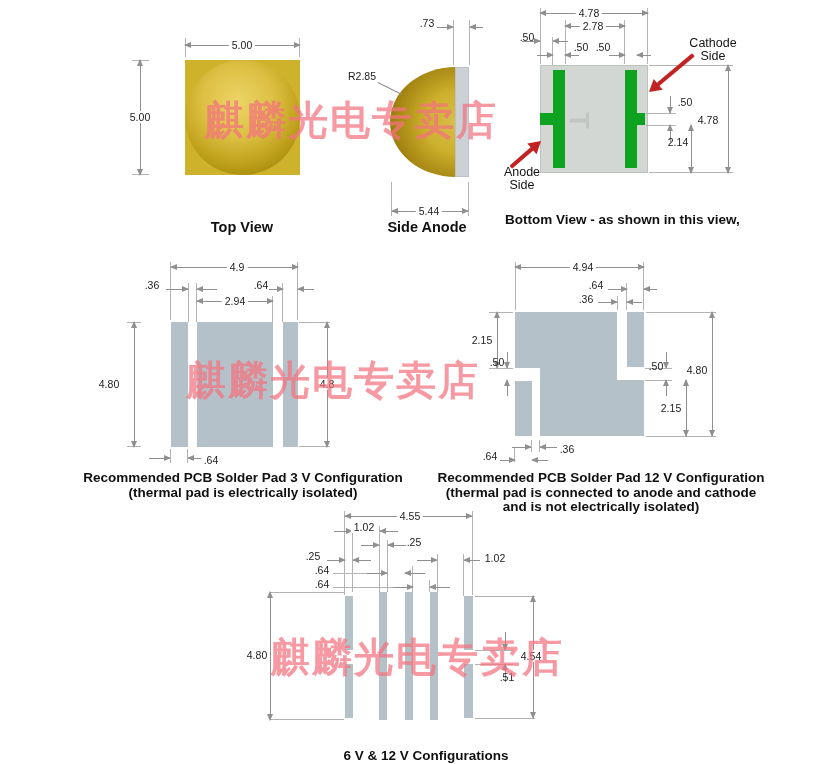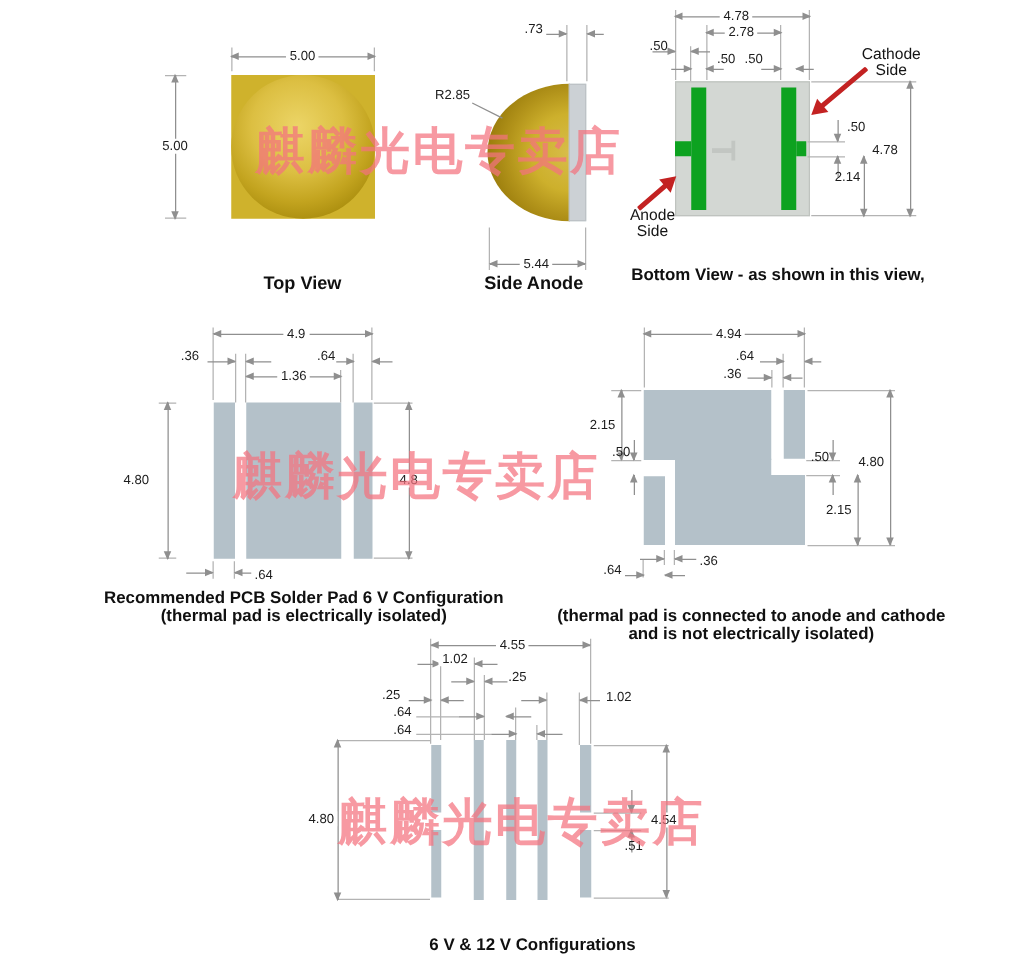--- a/index.html
+++ b/index.html
@@ -159,35 +159,35 @@
   <div class="brkt-r" style="left:166px;top:289px;width:22px"></div>
   <div class="brkt-l" style="left:197px;top:289px;width:20px"></div>
   <div class="xv" style="left:188px;top:283px;height:39px"></div>
   <div class="xv" style="left:196px;top:283px;height:39px"></div>
   <span class="dlabel" style="left:261px;top:285px">.64</span>
   <div class="brkt-r" style="left:269px;top:289px;width:14px"></div>
   <div class="brkt-l" style="left:298px;top:289px;width:16px"></div>
   <div class="xv" style="left:282px;top:283px;height:39px"></div>
   <div class="xv" style="left:272px;top:296px;height:26px"></div>
   <div class="dim-h" style="left:197px;top:301px;width:76px"></div>
-  <span class="dlabel bg" style="left:235px;top:301px">1.36</span>
+  <span class="dlabel bg" style="left:235px;top:301px">2.94</span>
   <div class="xh" style="left:127px;top:322px;width:14px"></div>
   <div class="xh" style="left:127px;top:446px;width:14px"></div>
   <div class="dim-v" style="left:134px;top:322px;height:125px"></div>
   <span class="dlabel" style="left:109px;top:384px">4.80</span>
   <div class="xh" style="left:299px;top:322px;width:31px"></div>
   <div class="xh" style="left:299px;top:446px;width:31px"></div>
   <div class="dim-v" style="left:327px;top:322px;height:125px"></div>
   <span class="dlabel bg" style="left:327px;top:384px">4.8</span>
   <div class="xv" style="left:170px;top:449px;height:14px"></div>
   <div class="xv" style="left:187px;top:449px;height:14px"></div>
   <div class="brkt-r" style="left:149px;top:458px;width:21px"></div>
   <div class="brkt-l" style="left:188px;top:458px;width:13px"></div>
   <span class="dlabel" style="left:211px;top:460px">.64</span>
-  <span class="cap" style="left:243px;top:470px">Recommended PCB Solder Pad 6 V Configuration</span>
+  <span class="cap" style="left:243px;top:470px">Recommended PCB Solder Pad 3 V Configuration</span>
   <span class="cap" style="left:243px;top:485px">(thermal pad is electrically isolated)</span>
 
   <div class="pad" style="left:515px;top:312px;width:102px;height:56px"></div>
   <div class="pad" style="left:540px;top:367px;width:77px;height:14px"></div>
   <div class="pad" style="left:540px;top:380px;width:104px;height:56px"></div>
   <div class="pad" style="left:627px;top:312px;width:17px;height:55px"></div>
   <div class="pad" style="left:515px;top:381px;width:17px;height:55px"></div>
   <div class="xv" style="left:515px;top:262px;height:48px"></div>
   <div class="xv" style="left:643px;top:262px;height:48px"></div>
   <div class="dim-h" style="left:515px;top:267px;width:129px"></div>
@@ -220,20 +220,21 @@
   <span class="dlabel" style="left:671px;top:408px">2.15</span>
   <div class="xv" style="left:531px;top:440px;height:12px"></div>
   <div class="xv" style="left:539px;top:440px;height:12px"></div>
   <div class="brkt-r" style="left:512px;top:447px;width:19px"></div>
   <div class="brkt-l" style="left:540px;top:447px;width:17px"></div>
   <span class="dlabel" style="left:567px;top:449px">.36</span>
   <div class="xv" style="left:514px;top:448px;height:14px"></div>
   <span class="dlabel" style="left:490px;top:456px">.64</span>
   <div class="brkt-r" style="left:500px;top:460px;width:15px"></div>
   <div class="brkt-l" style="left:532px;top:460px;width:16px"></div>
+  <span class="cap" style="left:601px;top:470px">Recommended PCB Solder Pad 12 V Configuration</span>
   <span class="cap" style="left:601px;top:485px">(thermal pad is connected to anode and cathode</span>
   <span class="cap" style="left:601px;top:499px">and is not electrically isolated)</span>
 
   <div class="pad" style="left:345px;top:596px;width:8px;height:54px"></div>
   <div class="pad" style="left:345px;top:664px;width:8px;height:54px"></div>
   <div class="pad" style="left:379px;top:592px;width:8px;height:128px"></div>
   <div class="pad" style="left:405px;top:592px;width:8px;height:128px"></div>
   <div class="pad" style="left:430px;top:592px;width:8px;height:128px"></div>
   <div class="pad" style="left:464px;top:596px;width:9px;height:54px"></div>
   <div class="pad" style="left:464px;top:664px;width:9px;height:54px"></div>

